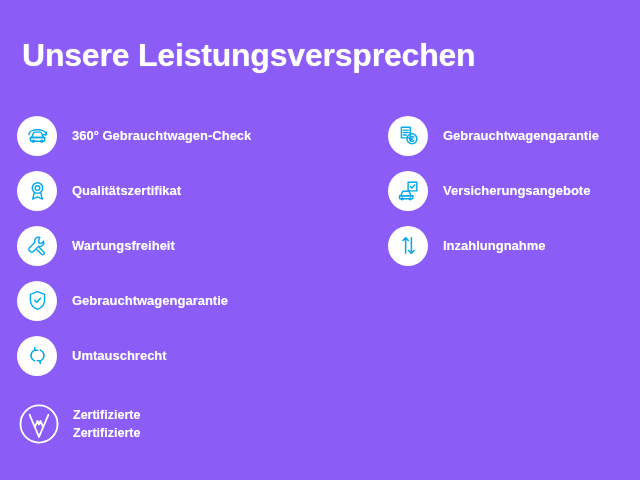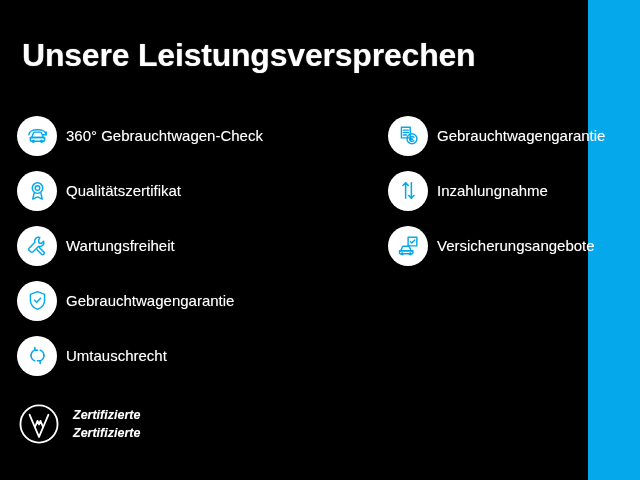--- a/index.html
+++ b/index.html
@@ -8,23 +8,23 @@
   }
   body {
     width: 640px;
     height: 480px;
     background: #05a8ea;
     font-family: "Liberation Sans", sans-serif;
     overflow: hidden;
   }
   #page {
     position: relative;
-    width: 588px;
+    width: 640px;
     height: 480px;
-    background: #000000;
+    background: #8b5cf6;
   }
   #page-title {
     position: absolute;
     left: 22px;
     top: 36px;
     font-size: 32px;
     font-weight: bold;
     color: #ffffff;
     letter-spacing: -0.2px;
     line-height: 38px;
@@ -58,23 +58,23 @@
     display: flex;
     align-items: center;
     justify-content: center;
   }
   .icon-badge svg {
     width: 23px;
     height: 23px;
     display: block;
   }
   .benefit-label {
-    margin-left: 9px;
-    font-size: 15px;
-    font-weight: normal;
+    margin-left: 15px;
+    font-size: 13px;
+    font-weight: bold;
     color: #ffffff;
     white-space: nowrap;
     text-shadow: 0 0 1px rgba(255,255,255,0.4);
   }
   #footer-brand {
     position: absolute;
     left: 18px;
     top: 403px;
     display: flex;
     align-items: center;
@@ -84,21 +84,20 @@
     height: 42px;
     display: block;
   }
   .footer-text {
     margin-left: 13px;
     font-size: 12.5px;
     font-weight: bold;
     color: #ffffff;
     line-height: 18px;
     text-shadow: 0 0 1px rgba(255,255,255,0.4);
-    font-style: italic;
   }
 </style>
 </head>
 <body>
 
 <div id="page">
 
   <div id="page-title">Unsere Leistungsversprechen</div>
 
   <div class="benefits-grid">
@@ -177,43 +176,43 @@
             <circle cx="15.6" cy="15.4" r="5.2"></circle>
             <path d="M17.6 13.7a2.6 2.6 0 1 0 0 3.6"></path>
             <path d="M13.3 14.8h2.6M13.3 16.1h2.6"></path>
           </svg>
         </span>
         <span class="benefit-label">Gebrauchtwagengarantie</span>
       </div>
 
       <div class="benefit-row">
         <span class="icon-badge">
-          <svg viewBox="0 0 24 24" fill="none" stroke="#05a8ea" stroke-width="1.6" stroke-linecap="round" stroke-linejoin="round">
-            <path d="M9 20V4"></path>
-            <path d="M6.2 6.8L9 4l2.8 2.8"></path>
-            <path d="M15 4v16"></path>
-            <path d="M12.2 17.2L15 20l2.8-2.8"></path>
-          </svg>
-        </span>
-        <span class="benefit-label">Inzahlungnahme</span>
-      </div>
-
-      <div class="benefit-row">
-        <span class="icon-badge">
           <svg viewBox="0 0 24 24" fill="none" stroke="#05a8ea" stroke-width="1.5" stroke-linecap="round" stroke-linejoin="round">
             <path d="M11.6 3.3h9.1v9.1h-9.1z"></path>
             <path d="M14 7.9l1.5 1.5 3-3.1"></path>
             <path d="M2.6 17.4h14"></path>
             <path d="M4 17.4l1.4-3.6a1.5 1.5 0 0 1 1.4-1h5a1.5 1.5 0 0 1 1.4 1l1.4 3.6"></path>
             <rect x="2.6" y="17.4" width="14" height="3.3" rx="1"></rect>
             <circle cx="5.5" cy="20.7" r="0.9"></circle>
             <circle cx="13.7" cy="20.7" r="0.9"></circle>
           </svg>
         </span>
         <span class="benefit-label">Versicherungsangebote</span>
+      </div>
+
+      <div class="benefit-row">
+        <span class="icon-badge">
+          <svg viewBox="0 0 24 24" fill="none" stroke="#05a8ea" stroke-width="1.6" stroke-linecap="round" stroke-linejoin="round">
+            <path d="M9 20V4"></path>
+            <path d="M6.2 6.8L9 4l2.8 2.8"></path>
+            <path d="M15 4v16"></path>
+            <path d="M12.2 17.2L15 20l2.8-2.8"></path>
+          </svg>
+        </span>
+        <span class="benefit-label">Inzahlungnahme</span>
       </div>
 
 
 
     </div>
   </div>
 
   <div id="footer-brand">
     <span>
       <svg id="vw-logo-icon" viewBox="0 0 48 48" fill="none" stroke="#ffffff" stroke-width="2.1" stroke-linecap="round" stroke-linejoin="round">

